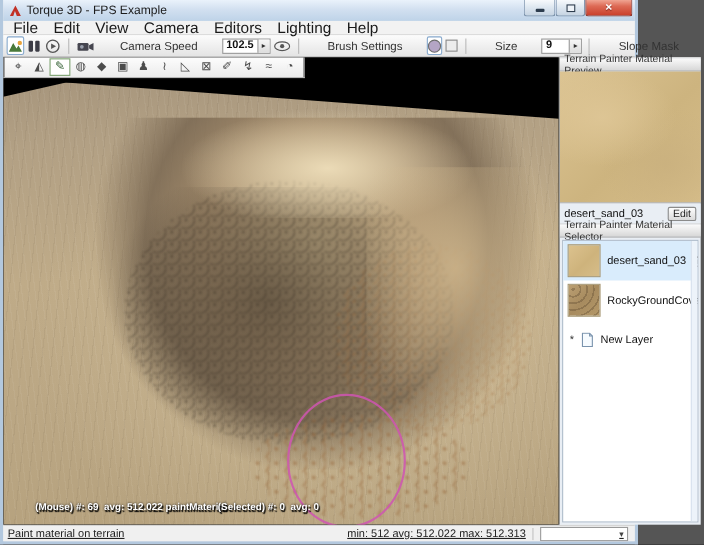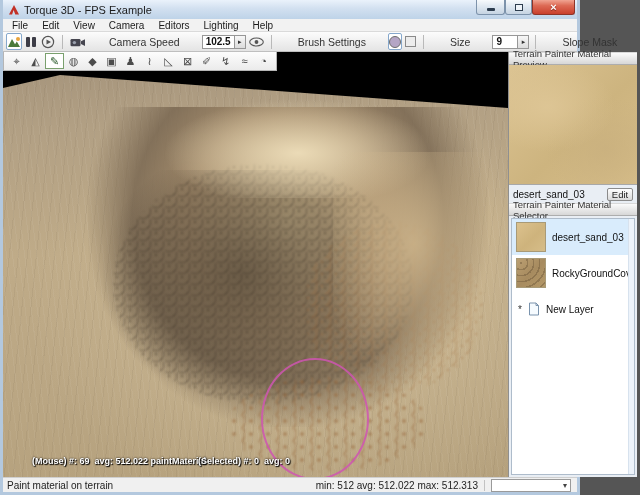--- a/index.html
+++ b/index.html
@@ -17,21 +17,21 @@
     background:linear-gradient(#f7fafc,#dfe8f1 45%,#c6d4e2);}
   .win-btn.min{width:29px;}
   .win-btn.max{width:27px;}
   .win-btn.close{width:43px;background:linear-gradient(#f0a492,#dd6a55 40%,#c93f2c);border-color:#8e3428;}
   .glyph-min{width:8px;height:3px;background:#2d3d4e;border-radius:1px;margin-top:4px;}
   .glyph-max{width:8px;height:7px;border:1px solid #2d3d4e;background:#eef3f8;}
   .glyph-close{color:#fff;font-size:11px;font-weight:bold;line-height:1;text-shadow:0 1px 1px #7c241a;}
 
   
   .menubar{height:13px;background:#f2f2f2;border-bottom:1px solid #dadada;
-    display:flex;align-items:center;font-size:10px;color:#1a1a1a;padding-left:2px;}
+    display:flex;align-items:center;font-size:14px;color:#1a1a1a;padding-left:2px;}
   .menu-item{padding:0 7px;line-height:13px;cursor:default;}
 
   
   .toolbar{height:20px;background:linear-gradient(#fcfcfc,#e4e4e4);border-bottom:1px solid #bfbfbf;
     display:flex;align-items:center;gap:2px;padding:0 3px;font-size:10.5px;color:#333;white-space:nowrap;}
   .tb-sep{width:1px;height:14px;background:#b9b9b9;margin:0 4px;flex:none;}
   .tb-btn{width:20px;height:17px;display:flex;align-items:center;justify-content:center;
     border:1px solid transparent;border-radius:2px;background:transparent;padding:0;}
   .tb-btn.active{background:#fff;border-color:#86a8cc;}
   .tb-label{margin:0 20px;}
@@ -112,21 +112,21 @@
   .thumb.rocky{background:
       repeating-radial-gradient(circle at 4px 4px, rgba(90,70,45,.35) 0 1.5px, transparent 1.5px 6px),
       linear-gradient(135deg,#bb9f72,#a78b5f 50%,#b49868);}
   .mat-label{flex:1;font-size:10px;color:#111;}
   .trash{flex:none;margin-right:4px;}
   .newlayer-star{font-size:10px;color:#333;margin-left:2px;}
   .page-icon{flex:none;}
 
   
   .statusbar{height:15px;background:#f0f0f0;border-top:1px solid #cfcfcf;
-    display:flex;align-items:center;font-size:10px;color:#222;padding:0 4px;}
+    display:flex;align-items:center;font-size:10px;color:#222;padding:0 4px;text-decoration:underline;}
   .sb-left{flex:1;}
   .sb-sep{width:1px;height:11px;background:#c2c2c2;margin:0 6px;}
   .sb-combo{width:80px;height:13px;border:1px solid #9a9a9a;background:#fff;
     display:flex;align-items:center;justify-content:flex-end;padding-right:3px;font-size:8px;color:#444;margin-right:2px;}
 </style>
 </head>
 <body>
 
 <div class="window">
 

